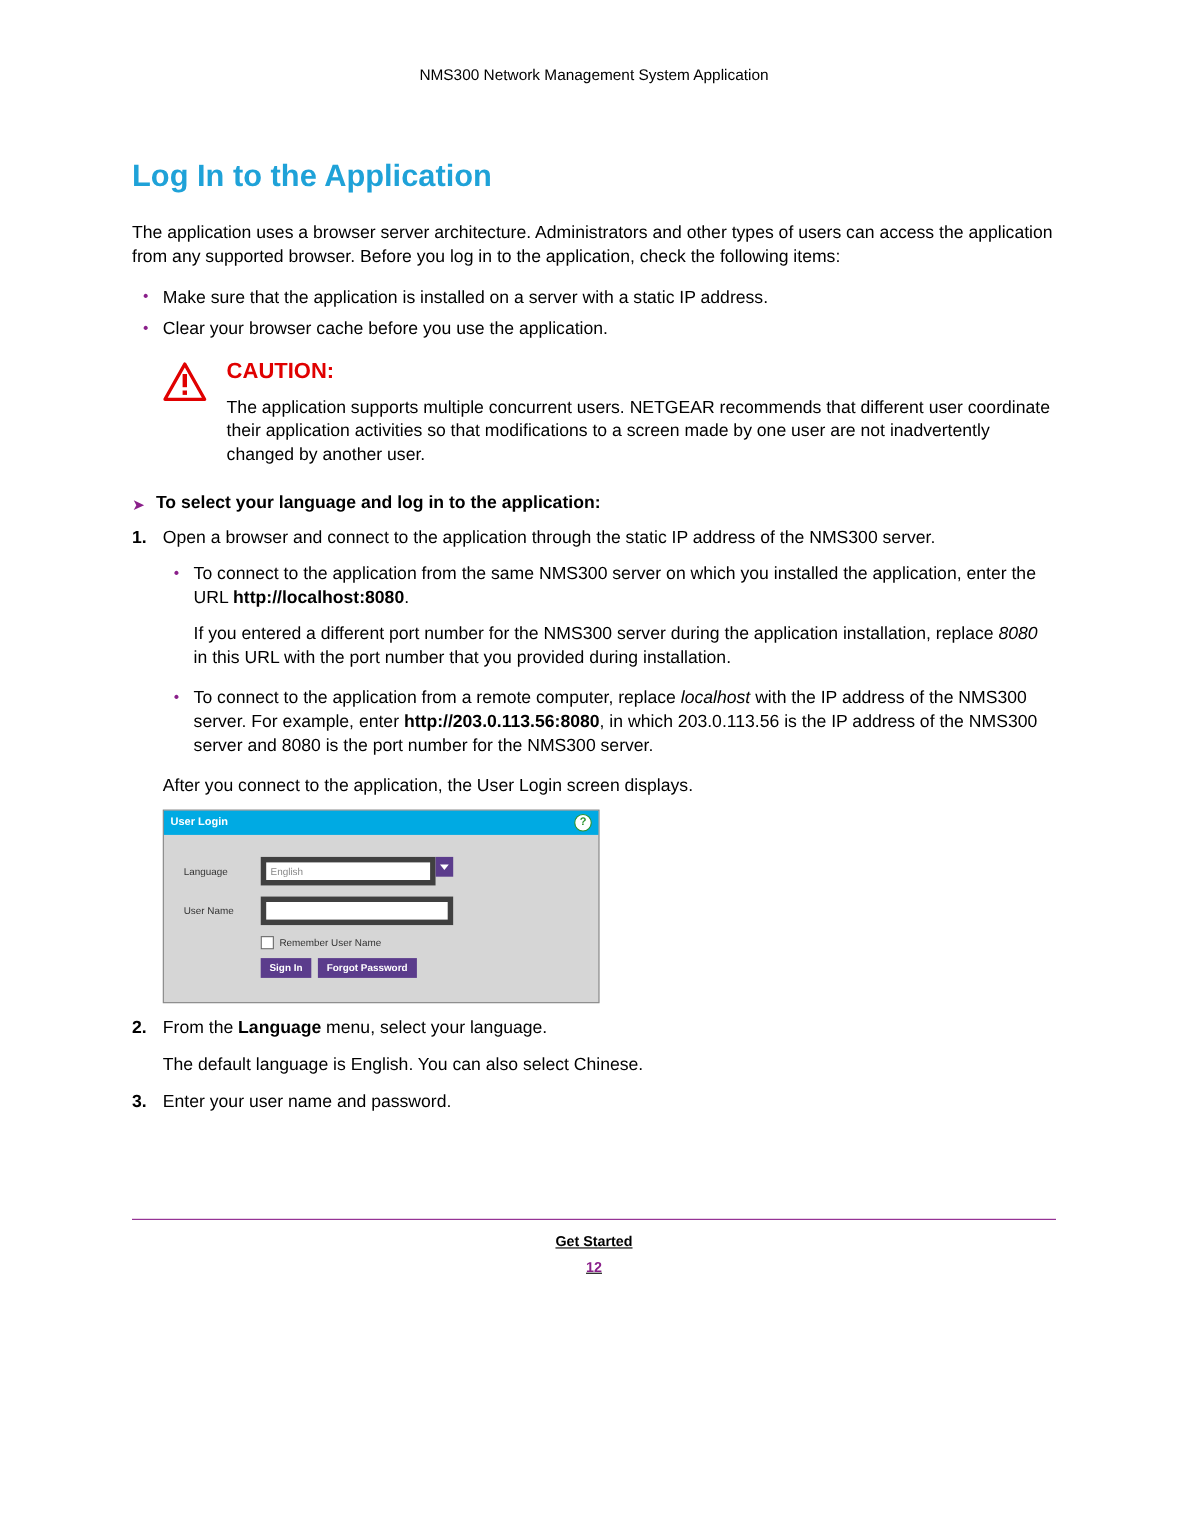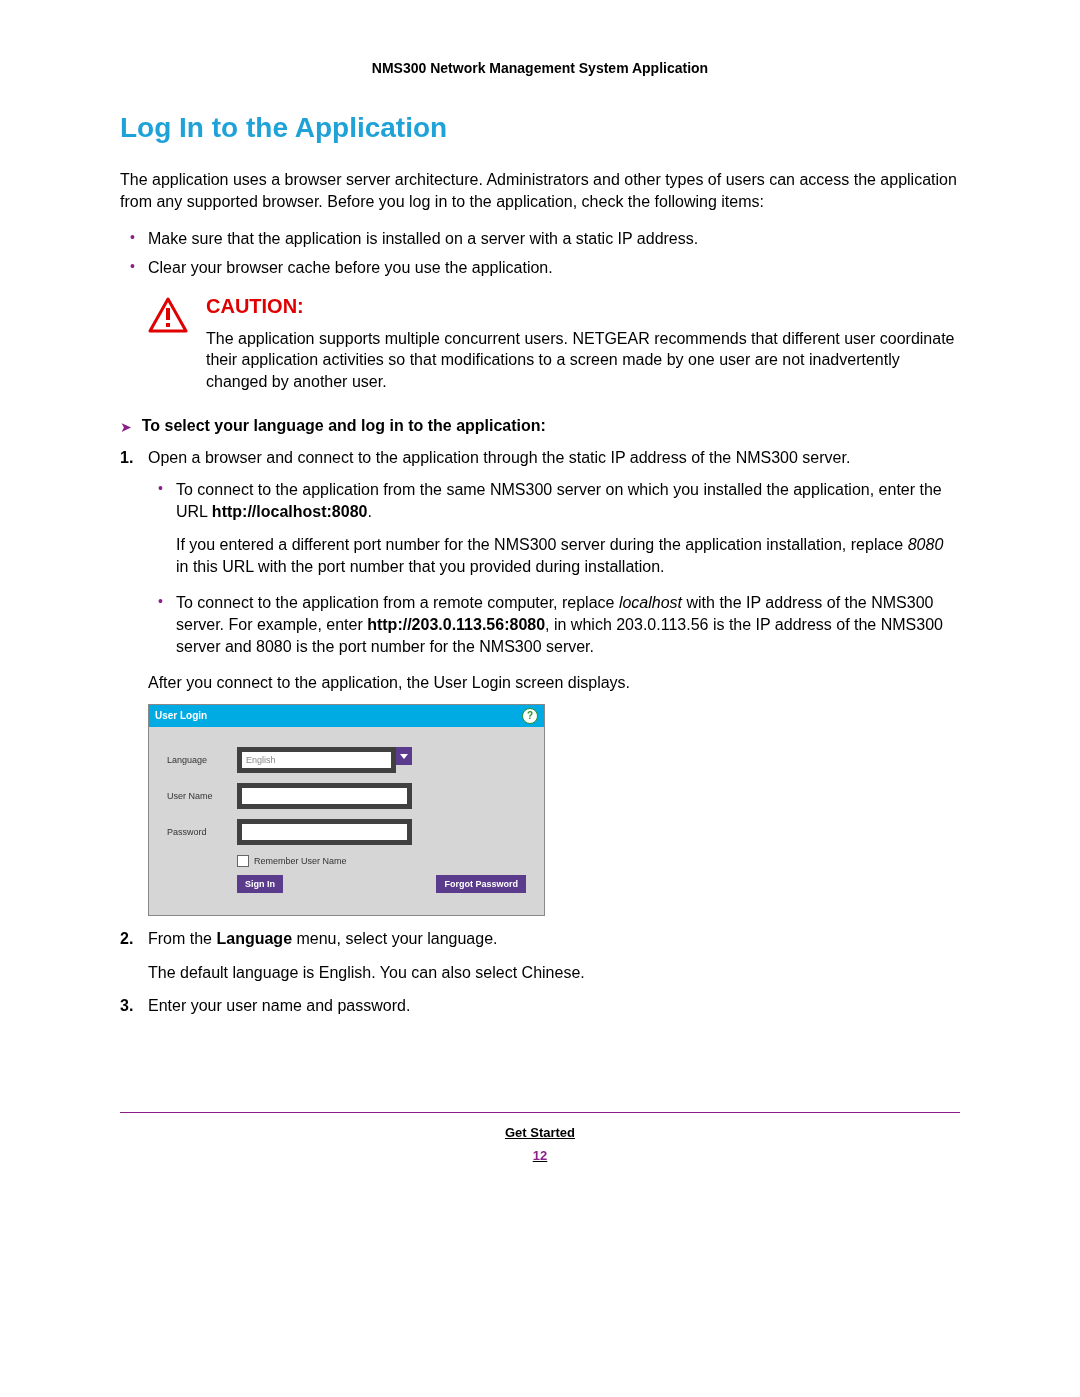--- a/index.html
+++ b/index.html
@@ -9,22 +9,22 @@
     background: #fff;
     color: #000;
     width: 1080px;
   }
   .page {
     padding: 60px 120px 50px 120px;
   }
   .doc-header {
     text-align: center;
     font-size: 14px;
-    font-weight: bold;
-    margin-bottom: 36px;
+    font-weight: normal;
+    margin-bottom: 68px;
   }
   h1.section-title {
     color: #1fa2d8;
     font-size: 28px;
     font-weight: bold;
     margin: 0 0 25px 0;
   }
   .body-text {
     font-size: 16px;
     line-height: 1.35;
@@ -210,21 +210,20 @@
     width: 10px;
     height: 10px;
     border: 1px solid #666;
     background: #fff;
     margin-right: 5px;
   }
   .login-btns {
     margin-left: 70px;
     display: flex;
     gap: 6px;
-    justify-content: space-between;
   }
   .login-btn {
     background: #5b3c8c;
     color: #fff;
     font-size: 9px;
     padding: 3px 8px;
     font-weight: bold;
   }
   .footer {
     margin-top: 95px;
@@ -318,24 +317,20 @@
                 <svg width="10" height="10" viewBox="0 0 10 10">
                     <polygon points="1,3 9,3 5,8" fill="#fff"></polygon>
                   </svg>
               </div>
             </div>
           </div>
           <div class="login-row">
             <div class="login-label">User Name</div>
             <div class="login-field" style="width:161px"></div>
           </div>
-          <div class="login-row">
-            <div class="login-label">Password</div>
-            <div class="login-field" style="width:161px"></div>
-          </div>
           <div class="login-check-row">
             <div class="login-check-box"></div>
             <span>Remember User Name</span>
           </div>
           <div class="login-btns">
             <div class="login-btn">Sign In</div>
             <div class="login-btn">Forgot Password</div>
           </div>
         </div>
       </div>

